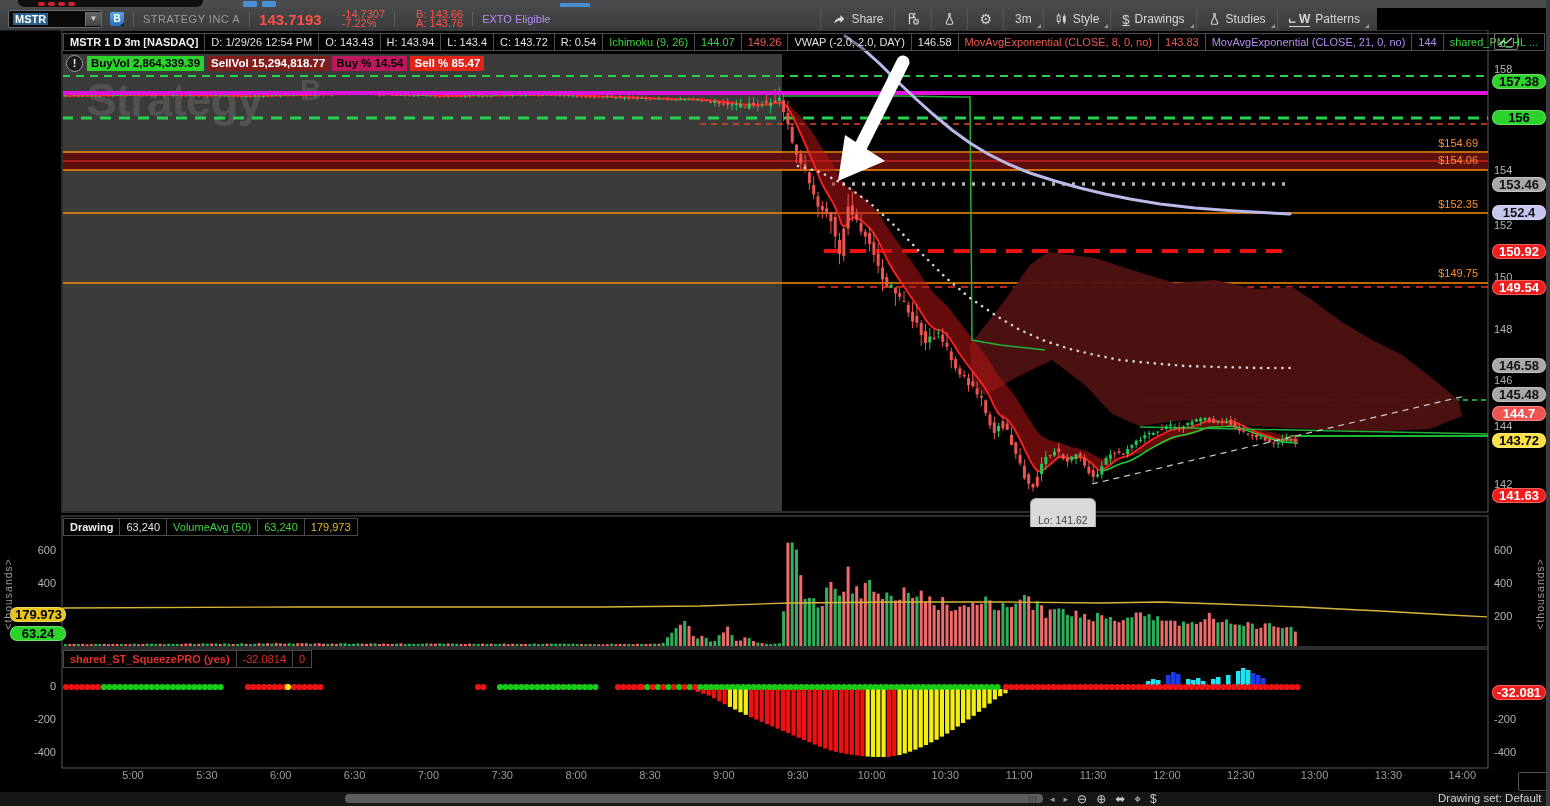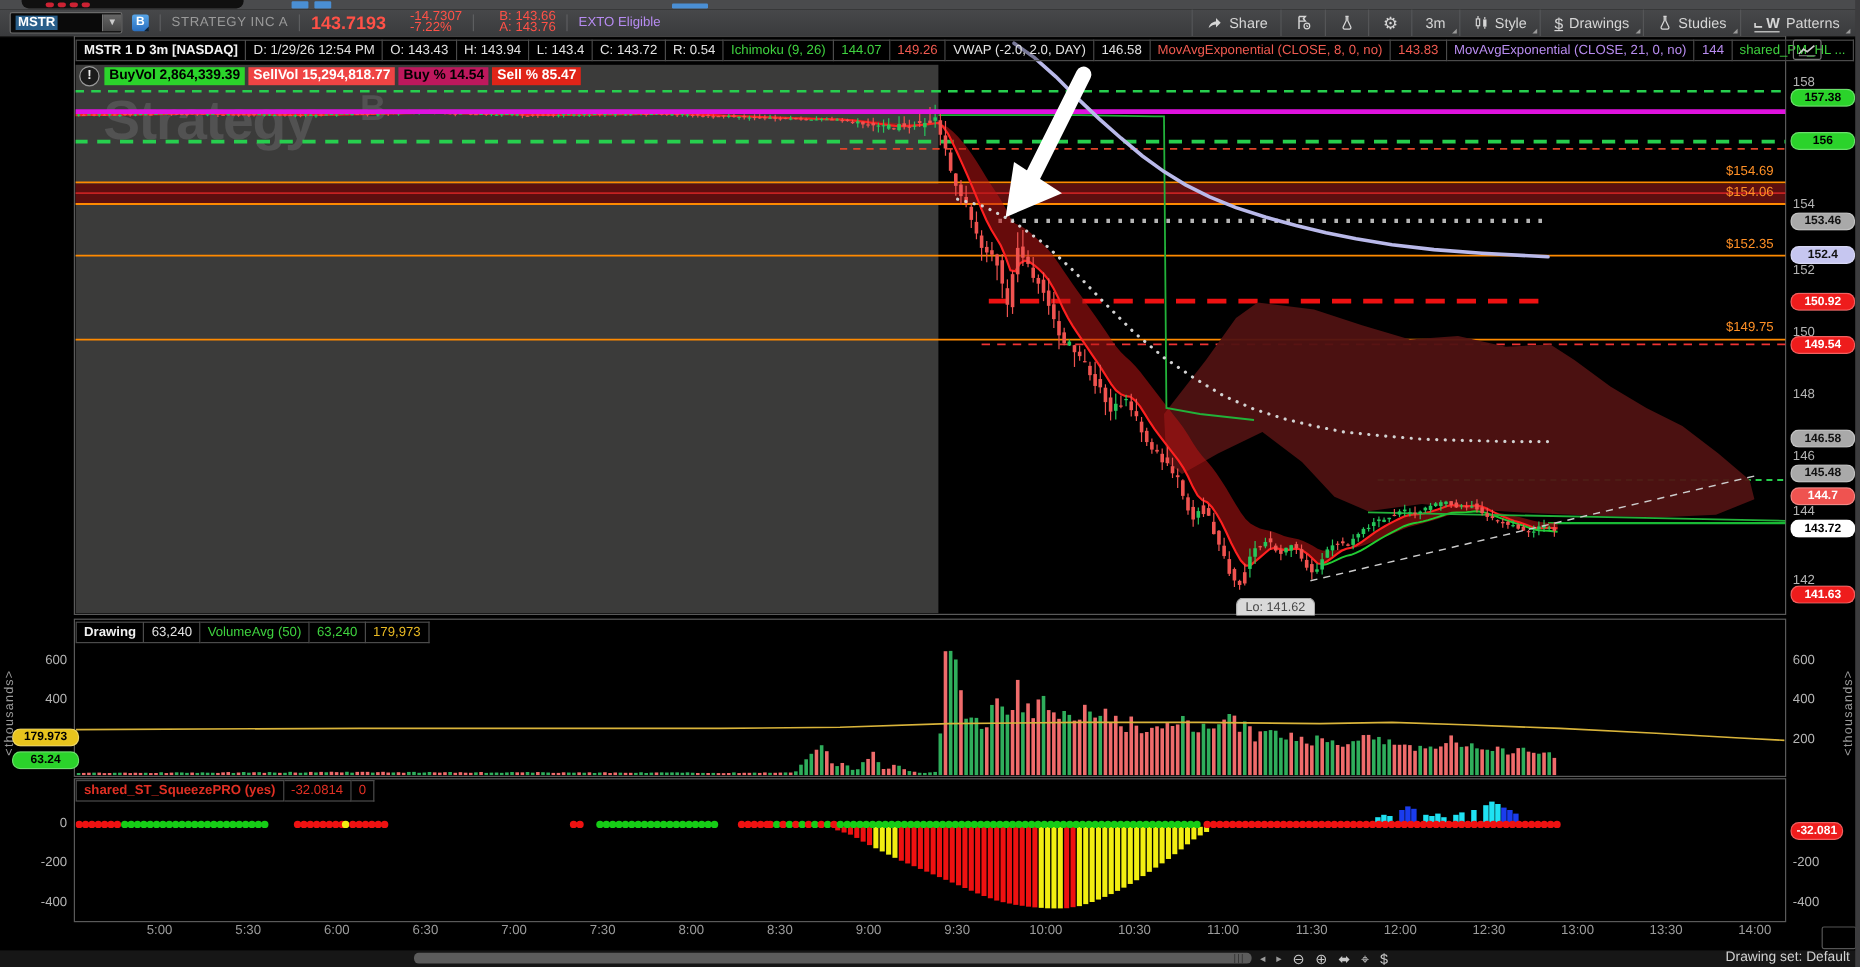--- a/index.html
+++ b/index.html
@@ -5,21 +5,21 @@
   html,body{margin:0;padding:0;background:#1a1a1a;}
   #root{position:relative;width:1550px;height:806px;background:#000;overflow:hidden;
         font-family:"Liberation Sans",sans-serif;-webkit-font-smoothing:antialiased;}
   .abs{position:absolute;}
   
   .sliver{left:0;top:0;width:1550px;height:8px;background:#4a4b4d;}
   .sliver .pill{position:absolute;left:18px;top:0;width:185px;height:7px;background:#101010;border-radius:0 0 6px 6px;}
   .sliver .dot{position:absolute;top:2px;width:7px;height:4px;background:#c23;border-radius:2px;}
   .sliver .bluebit{position:absolute;top:1px;height:6px;background:#4a8fd4;border-radius:1px;}
   
-  .toolbar{left:0;top:8px;width:1550px;height:22px;background:linear-gradient(#47484a,#3a3b3d);
+  .toolbar{left:0;top:8px;width:1377px;height:22px;background:linear-gradient(#47484a,#3a3b3d);
            border-bottom:1px solid #1c1c1c;display:flex;align-items:center;color:#ccc;font-size:11px;}
   .tb-left{display:flex;align-items:center;height:100%;}
   .symbox{display:flex;align-items:center;margin-left:8px;width:92px;height:16px;background:#0a0a0a;
           border:1px solid #6a6a6a;border-radius:2px;}
   .symbox .symtxt{flex:1;padding-left:4px;font-weight:bold;color:#fff;font-size:11px;}
   .symbox .symtxt span{background:#2a5f8a;padding:0 2px;}
   .symbox .symarrow{width:15px;height:14px;background:linear-gradient(#666,#444);border-left:1px solid #777;
           color:#ccc;font-size:8px;text-align:center;line-height:14px;}
   .bbadge{position:relative;width:14px;height:14px;margin-left:8px;background:linear-gradient(#58a6e8,#2a6fc0);
           border-radius:2px;color:#fff;font-weight:bold;font-size:10px;text-align:center;line-height:14px;}
@@ -37,26 +37,26 @@
          border-left:4px solid transparent;border-bottom:4px solid #9a9a9a;}
   
   .hdr-row{display:flex;z-index:3;}
   .seg{border:1px solid #4b4b4b;border-left:none;padding:0 6px;font-size:11px;line-height:16px;
        background:rgba(0,0,0,.35);white-space:nowrap;}
   .seg.first{border-left:1px solid #4b4b4b;font-weight:bold;}
   .badge{font-size:11.5px;font-weight:bold;padding:0 4px;line-height:15px;margin-right:3px;white-space:nowrap;}
   .warnic{width:15px;height:15px;border-radius:50%;background:#1b1b1b;border:1.5px solid #999;color:#eee;
           font-weight:bold;font-size:11px;text-align:center;line-height:15px;margin-right:4px;}
   .tick{color:#b4b4b4;font-size:11px;z-index:3;}
-  .bubble{font-size:10px;line-height:13px;padding:0 4px;border-radius:7px;z-index:3;text-align:center;
+  .bubble{font-size:13px;line-height:13px;padding:0 4px;border-radius:7px;z-index:3;text-align:center;
           border:1px solid rgba(255,255,255,.3);font-weight:bold;white-space:nowrap;}
   .olabel{color:#ff9026;font-size:11px;z-index:3;width:150px;text-align:right;}
   .vthousands{color:#9a9a9a;font-size:10.5px;writing-mode:vertical-rl;transform:rotate(180deg);z-index:3;letter-spacing:1px;}
   .tlabel{color:#9c9c9c;font-size:11px;transform:translateX(-50%);z-index:3;}
-  .lotip{background:#d9d9d9;color:#444;font-size:10.5px;border-radius:6px 6px 0 0;padding:1px 7px 0 7px;
+  .lotip{background:#d9d9d9;color:#444;font-size:10.5px;border-radius:6px 6px 0 0;padding:15px 7px 0 7px;
          z-index:3;border:1px solid #aaa;border-bottom:none;}
   svg#gfx{position:absolute;left:0;top:0;z-index:1;}
   
   .bottom{left:0;top:792px;width:1550px;height:14px;background:#161616;z-index:4;}
   .scrollbar{position:absolute;left:345px;top:2px;width:698px;height:9px;background:#5c5c5c;border-radius:4px;}
   .grip{position:absolute;left:683px;top:2px;color:#2e2e2e;font-size:8px;letter-spacing:1px;line-height:5px;}
   .bicons{position:absolute;left:1050px;top:0;display:flex;gap:9px;align-items:center;height:14px;color:#c9c9c9;font-size:12px;}
   .bicons .sm{font-size:9px;color:#9a9a9a;}
   .dsetlbl{position:absolute;left:1438px;top:0px;color:#d2d2d2;font-size:11.5px;}
   .paneicon{left:1494px;top:33px;width:22px;height:15px;border:1px solid #777;border-radius:2px;z-index:3;
@@ -1379,42 +1379,42 @@
         <div class="seg" style="color: rgb(226, 226, 226);">146.58</div>
         <div class="seg" style="color: rgb(240, 90, 80);">MovAvgExponential (CLOSE, 8, 0, no)</div>
         <div class="seg" style="color: rgb(240, 90, 80);">143.83</div>
         <div class="seg" style="color: rgb(184, 140, 240);">MovAvgExponential (CLOSE, 21, 0, no)</div>
         <div class="seg" style="color: rgb(184, 140, 240);">144</div>
         <div class="seg" style="color: rgb(63, 210, 63);">shared_PM_HL ...</div>
       </div>
       <div class="abs hdr-row" style="left: 66px; top: 25px; align-items: center;">
         <div class="warnic">!</div>
         <div class="badge" style="background: rgb(43, 211, 43); color: rgb(0, 0, 0);">BuyVol 2,864,339.39</div>
-        <div class="badge" style="background: #ef4444; color: rgb(255, 255, 255);">SellVol 15,294,818.77</div>
+        <div class="badge" style="background: #7f1d1d; color: rgb(255, 255, 255);">SellVol 15,294,818.77</div>
         <div class="badge" style="background: #be185d; color: rgb(0, 0, 0);">Buy % 14.54</div>
         <div class="badge" style="background: rgb(224, 36, 24); color: rgb(255, 255, 255);">Sell % 85.47</div>
       </div>
       <div class="abs tick" style="left: 1494px; top: 33px;">158</div>
       <div class="abs tick" style="left: 1494px; top: 134px;">154</div>
       <div class="abs tick" style="left: 1494px; top: 189px;">152</div>
       <div class="abs tick" style="left: 1494px; top: 241px;">150</div>
       <div class="abs tick" style="left: 1494px; top: 293px;">148</div>
       <div class="abs tick" style="left: 1494px; top: 344px;">146</div>
       <div class="abs tick" style="left: 1494px; top: 390px;">144</div>
       <div class="abs tick" style="left: 1494px; top: 448px;">142</div>
       <div class="abs bubble" style="left: 1492px; top: 44px; min-width: 44px; background: rgb(43, 211, 43); color: rgb(0, 0, 0);">157.38</div>
       <div class="abs bubble" style="left: 1492px; top: 80px; min-width: 44px; background: rgb(43, 211, 43); color: rgb(0, 0, 0);">156</div>
       <div class="abs bubble" style="left: 1492px; top: 147px; min-width: 44px; background: rgb(169, 169, 169); color: rgb(17, 17, 17);">153.46</div>
       <div class="abs bubble" style="left: 1492px; top: 175px; min-width: 44px; background: rgb(198, 198, 240); color: rgb(17, 17, 17);">152.4</div>
       <div class="abs bubble" style="left: 1492px; top: 214px; min-width: 44px; background: rgb(238, 28, 28); color: rgb(255, 255, 255);">150.92</div>
       <div class="abs bubble" style="left: 1492px; top: 250px; min-width: 44px; background: rgb(238, 28, 28); color: rgb(255, 255, 255);">149.54</div>
       <div class="abs bubble" style="left: 1492px; top: 328px; min-width: 44px; background: rgb(169, 169, 169); color: rgb(17, 17, 17);">146.58</div>
       <div class="abs bubble" style="left: 1492px; top: 357px; min-width: 44px; background: rgb(169, 169, 169); color: rgb(17, 17, 17);">145.48</div>
       <div class="abs bubble" style="left: 1492px; top: 376px; min-width: 44px; background: rgb(239, 83, 80); color: rgb(255, 255, 255);">144.7</div>
-      <div class="abs bubble" style="left: 1492px; top: 403px; min-width: 44px; background: #ffffff; color: rgb(0, 0, 0);">143.72</div>
+      <div class="abs bubble" style="left: 1492px; top: 403px; min-width: 44px; background: #fde047; color: rgb(0, 0, 0);">143.72</div>
       <div class="abs bubble" style="left: 1492px; top: 458px; min-width: 44px; background: rgb(238, 28, 28); color: rgb(255, 255, 255);">141.63</div>
       <div class="abs olabel" style="left: 1328px; top: 107px;">$154.69</div>
       <div class="abs olabel" style="left: 1328px; top: 124px;">$154.06</div>
       <div class="abs olabel" style="left: 1328px; top: 168px;">$152.35</div>
       <div class="abs olabel" style="left: 1328px; top: 237px;">$149.75</div>
       <div class="abs lotip" style="left: 1030px; top: 468px; height: 13px; overflow: hidden;">Lo: 141.62</div>
       <div class="abs paneicon" style="top: 3px;">
         <svg width="16" height="10" viewBox="0 0 16 10">
           <path d="M1 8 L5 4 L8 6 L14 1" stroke="#ccc" fill="none" stroke-width="1.4"></path>
           <path d="M1 9.5h14" stroke="#888"></path>

